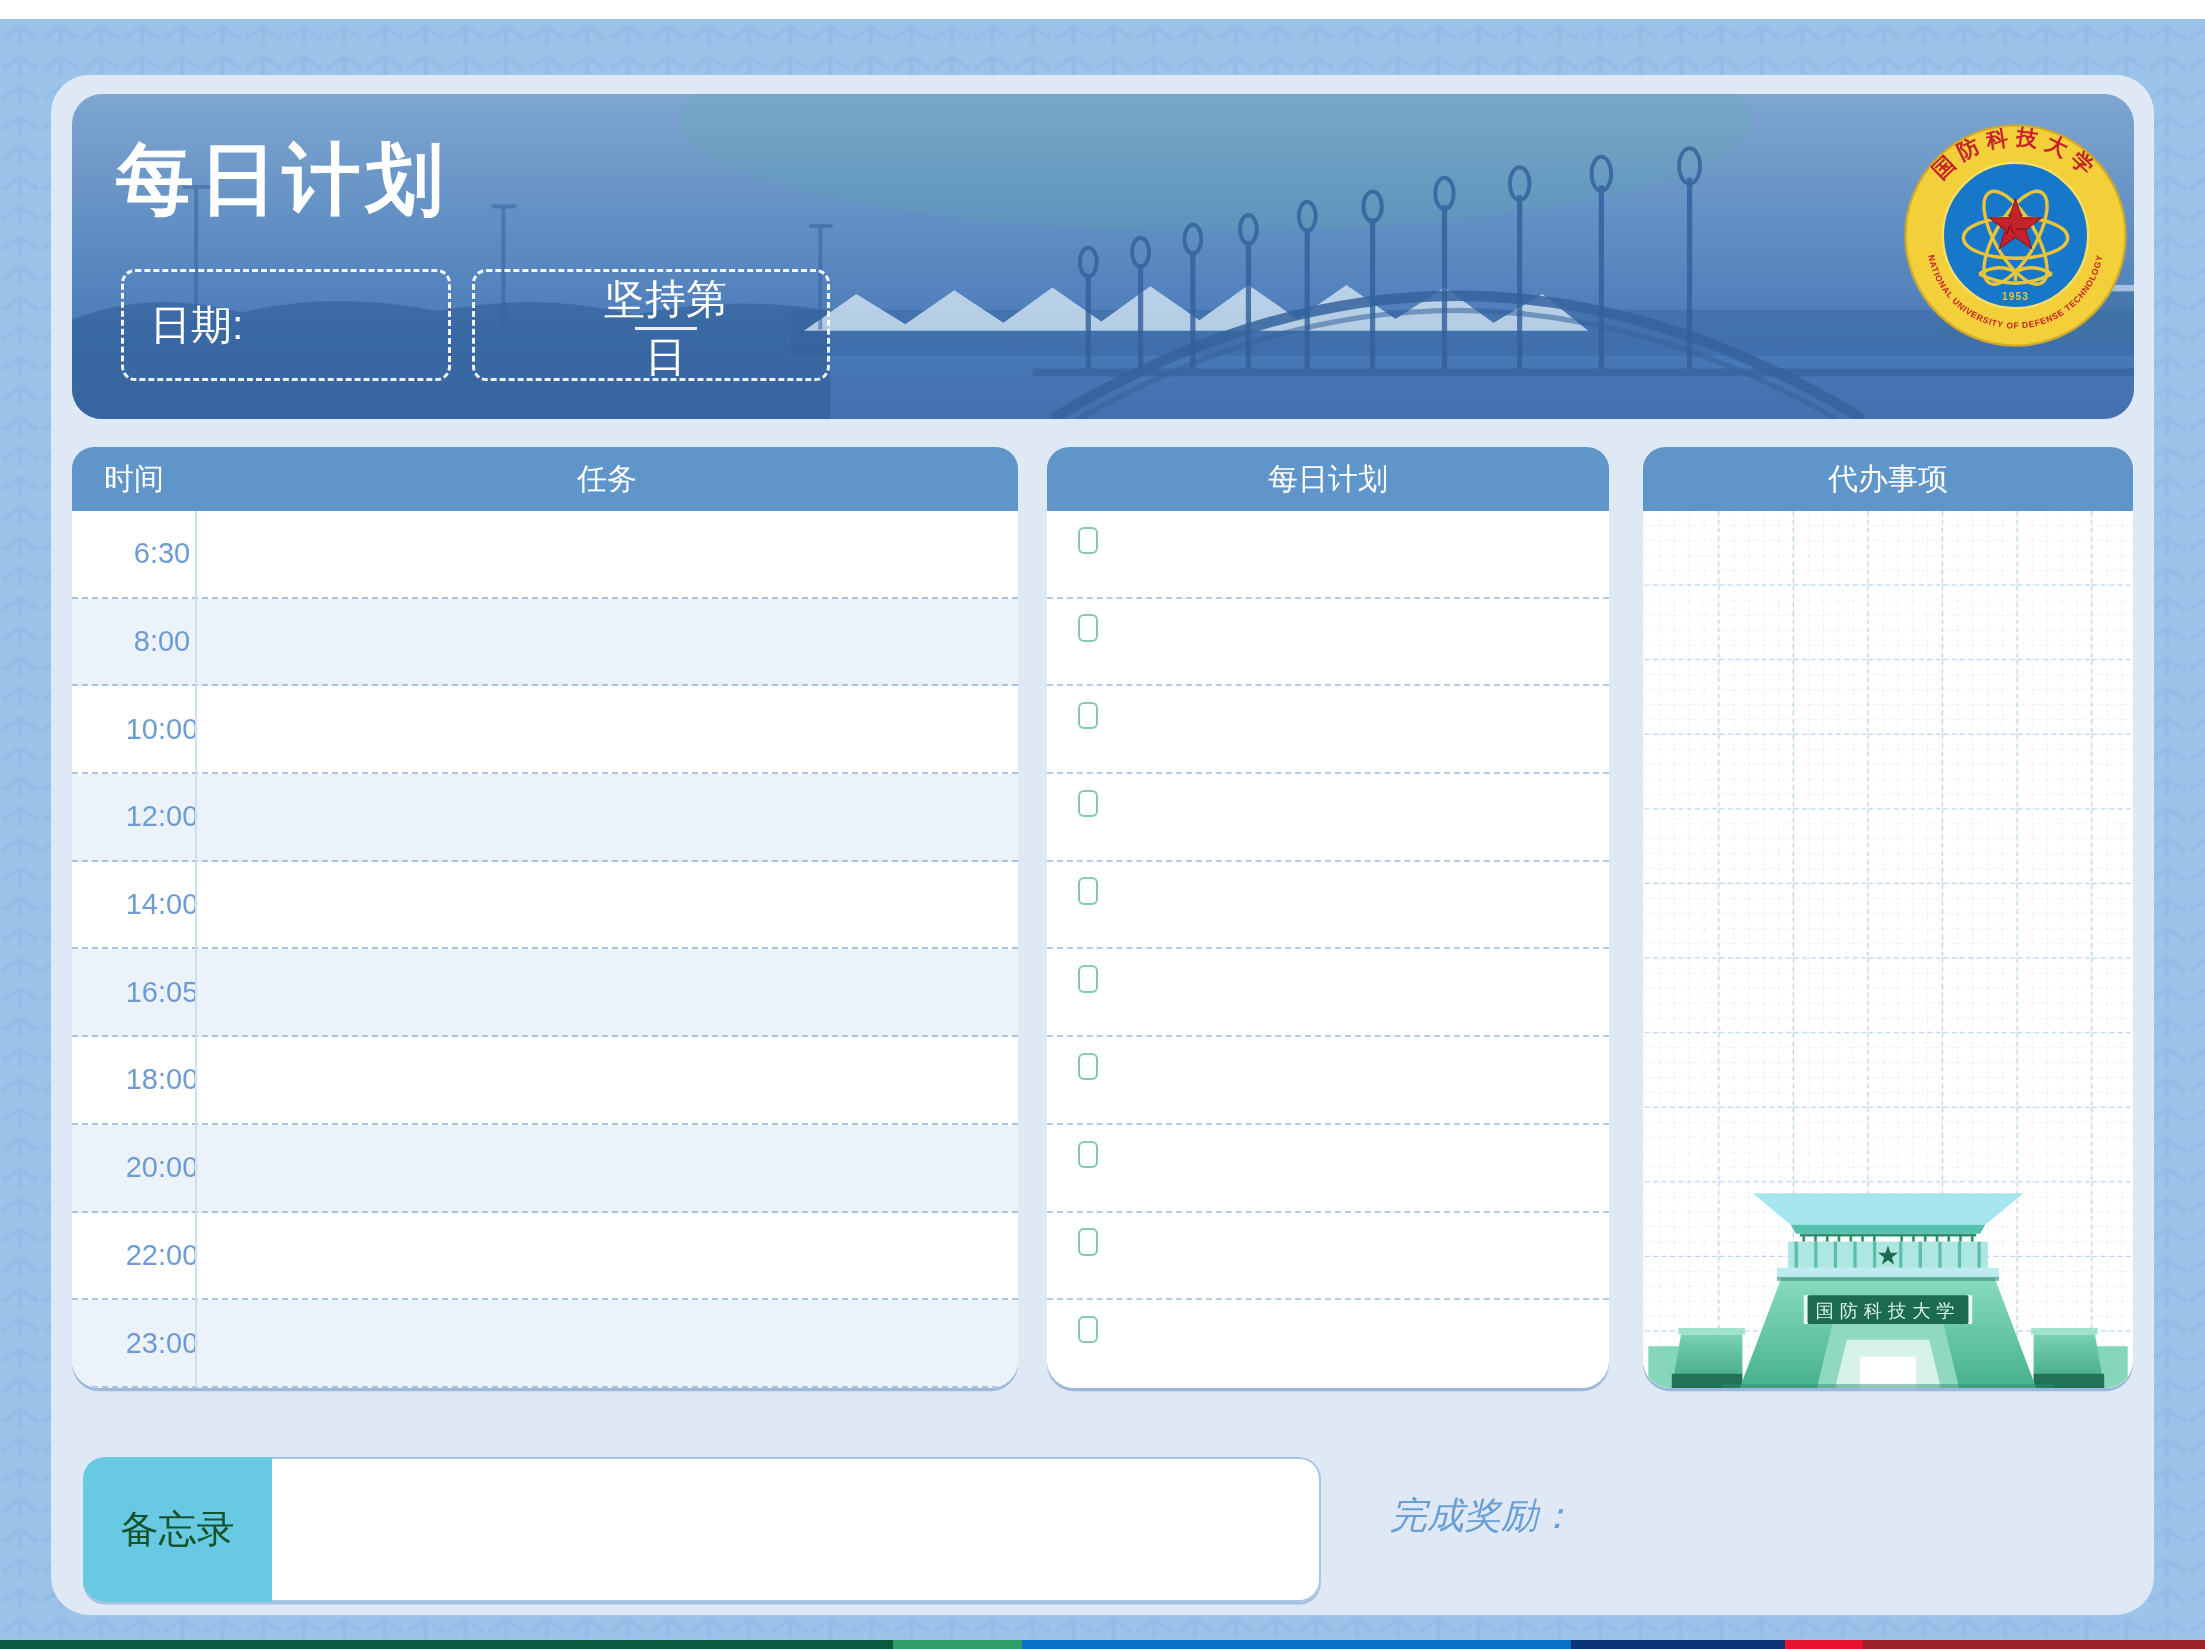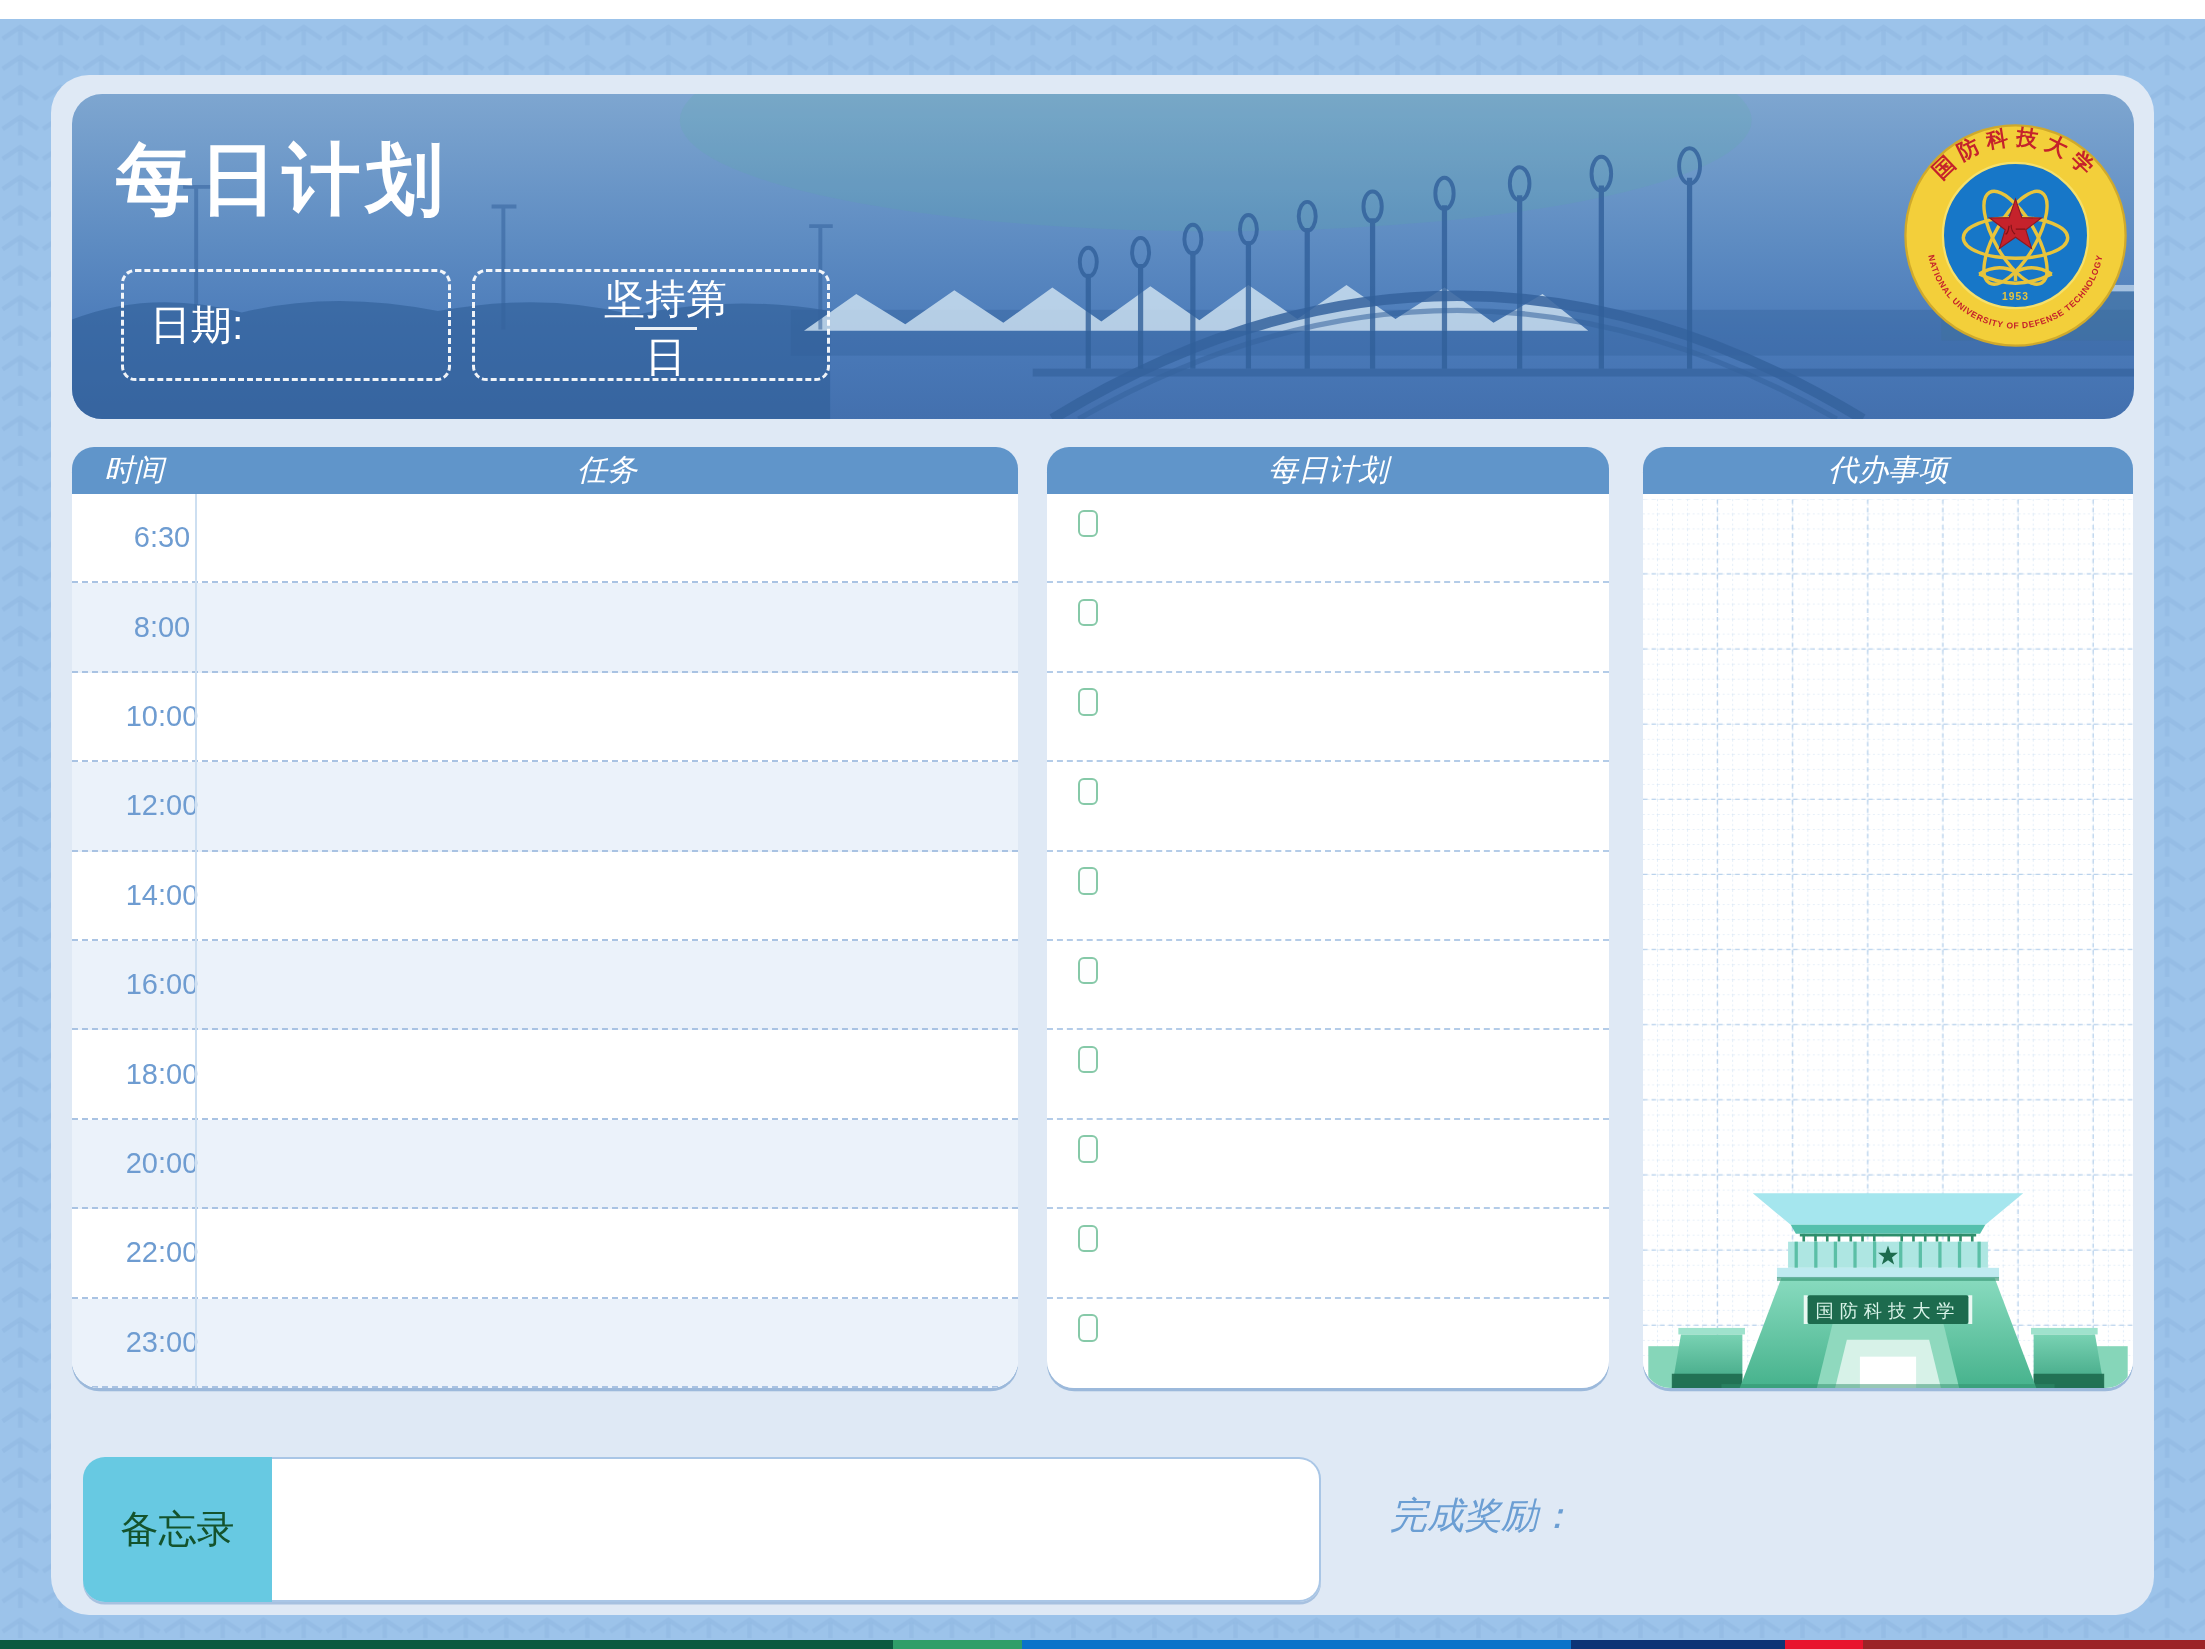--- a/index.html
+++ b/index.html
@@ -18,21 +18,21 @@
   .streak-box{left:400px;width:358px;padding-left:29px;flex-direction:column;}
   .streak-blank{display:inline-block;width:62px;height:38px;border-bottom:3.3px solid rgba(255,255,255,.9);margin:0 6.5px;}
   .logo{position:absolute;left:1830px;top:28px;width:227px;height:227px;}
 
   
   .panel{position:absolute;top:428px;height:941px;display:flex;flex-direction:column;
          border-radius:22px 22px 27.4px 27.4px;overflow:hidden;box-shadow:0 3.3px 0 rgba(120,160,205,.65);}
   .panel-left{left:72px;width:946px;}
   .panel-mid{left:1047px;width:562px;}
   .panel-right{left:1643px;width:490px;}
-  .panel-header{height:47px;background:#6095ca;color:#ffffff;font-size:30px;display:flex;align-items:center;flex:none;font-style:italic;}
+  .panel-header{height:64px;background:#6095ca;color:#ffffff;font-size:30px;display:flex;align-items:center;flex:none;}
   .panel-header.center{justify-content:center;}
   .ph-time{width:124px;text-align:center;}
   .ph-task{flex:1;text-align:center;}
   .panel-body{flex:1;background:#ffffff;position:relative;}
 
   
   .t-row{height:10%;display:flex;box-sizing:border-box;border-bottom:2px dashed #a9c3e3;}
   .t-row:nth-child(even){background:#ebf2fa;}
   .t-row:last-child{border-bottom:none;}
   .t-time{width:124px;display:flex;align-items:center;justify-content:center;
@@ -199,21 +199,21 @@
         </div>
         <div class="t-row">
           <span class="t-time">12:00</span>
           <div class="t-task"></div>
         </div>
         <div class="t-row">
           <span class="t-time">14:00</span>
           <div class="t-task"></div>
         </div>
         <div class="t-row">
-          <span class="t-time">16:00</span>
+          <span class="t-time">16:05</span>
           <div class="t-task"></div>
         </div>
         <div class="t-row">
           <span class="t-time">18:00</span>
           <div class="t-task"></div>
         </div>
         <div class="t-row">
           <span class="t-time">20:00</span>
           <div class="t-task"></div>
         </div>

